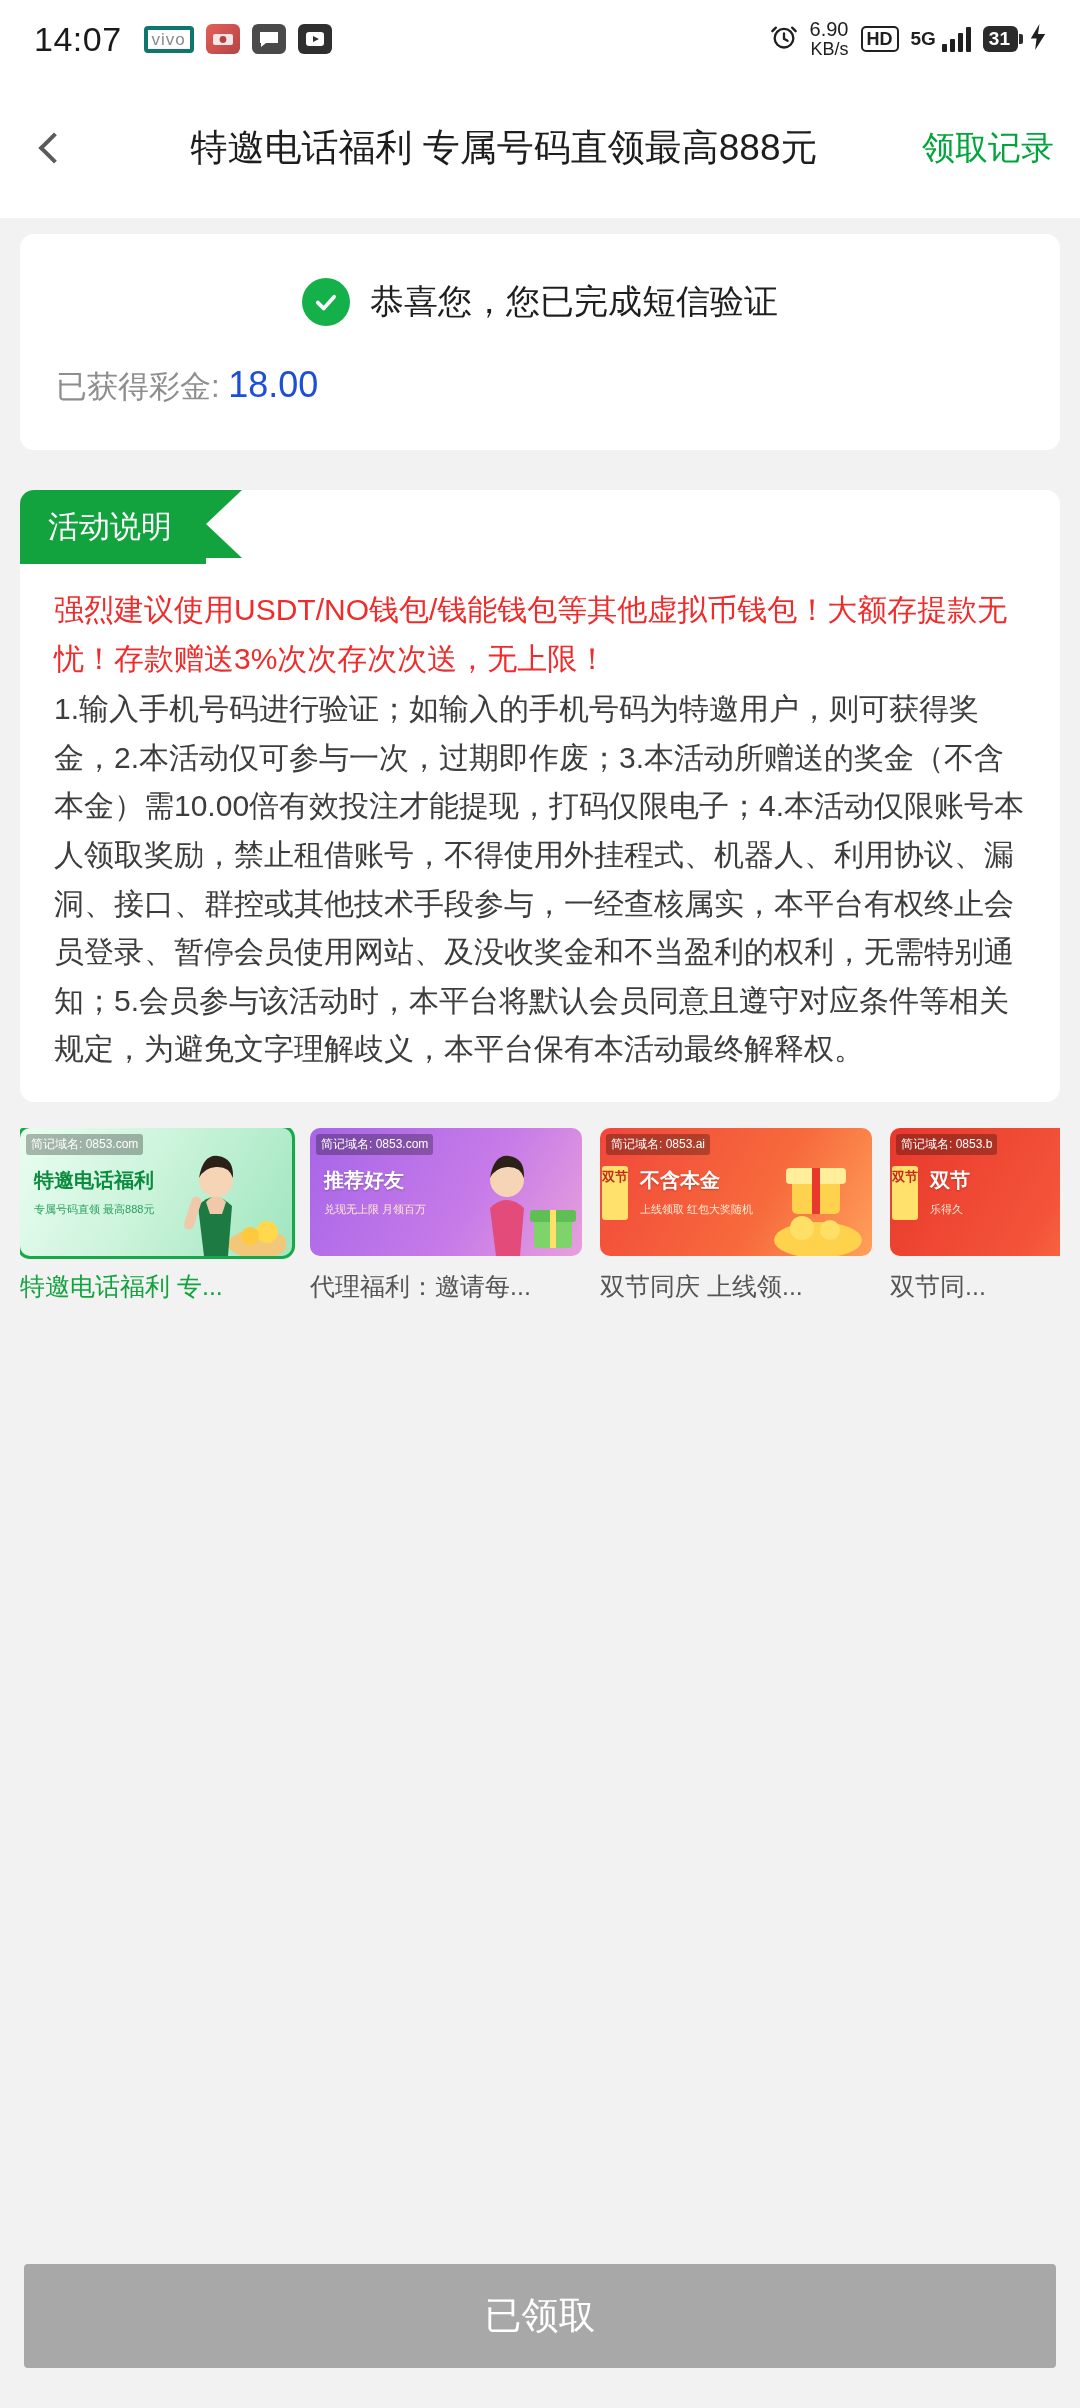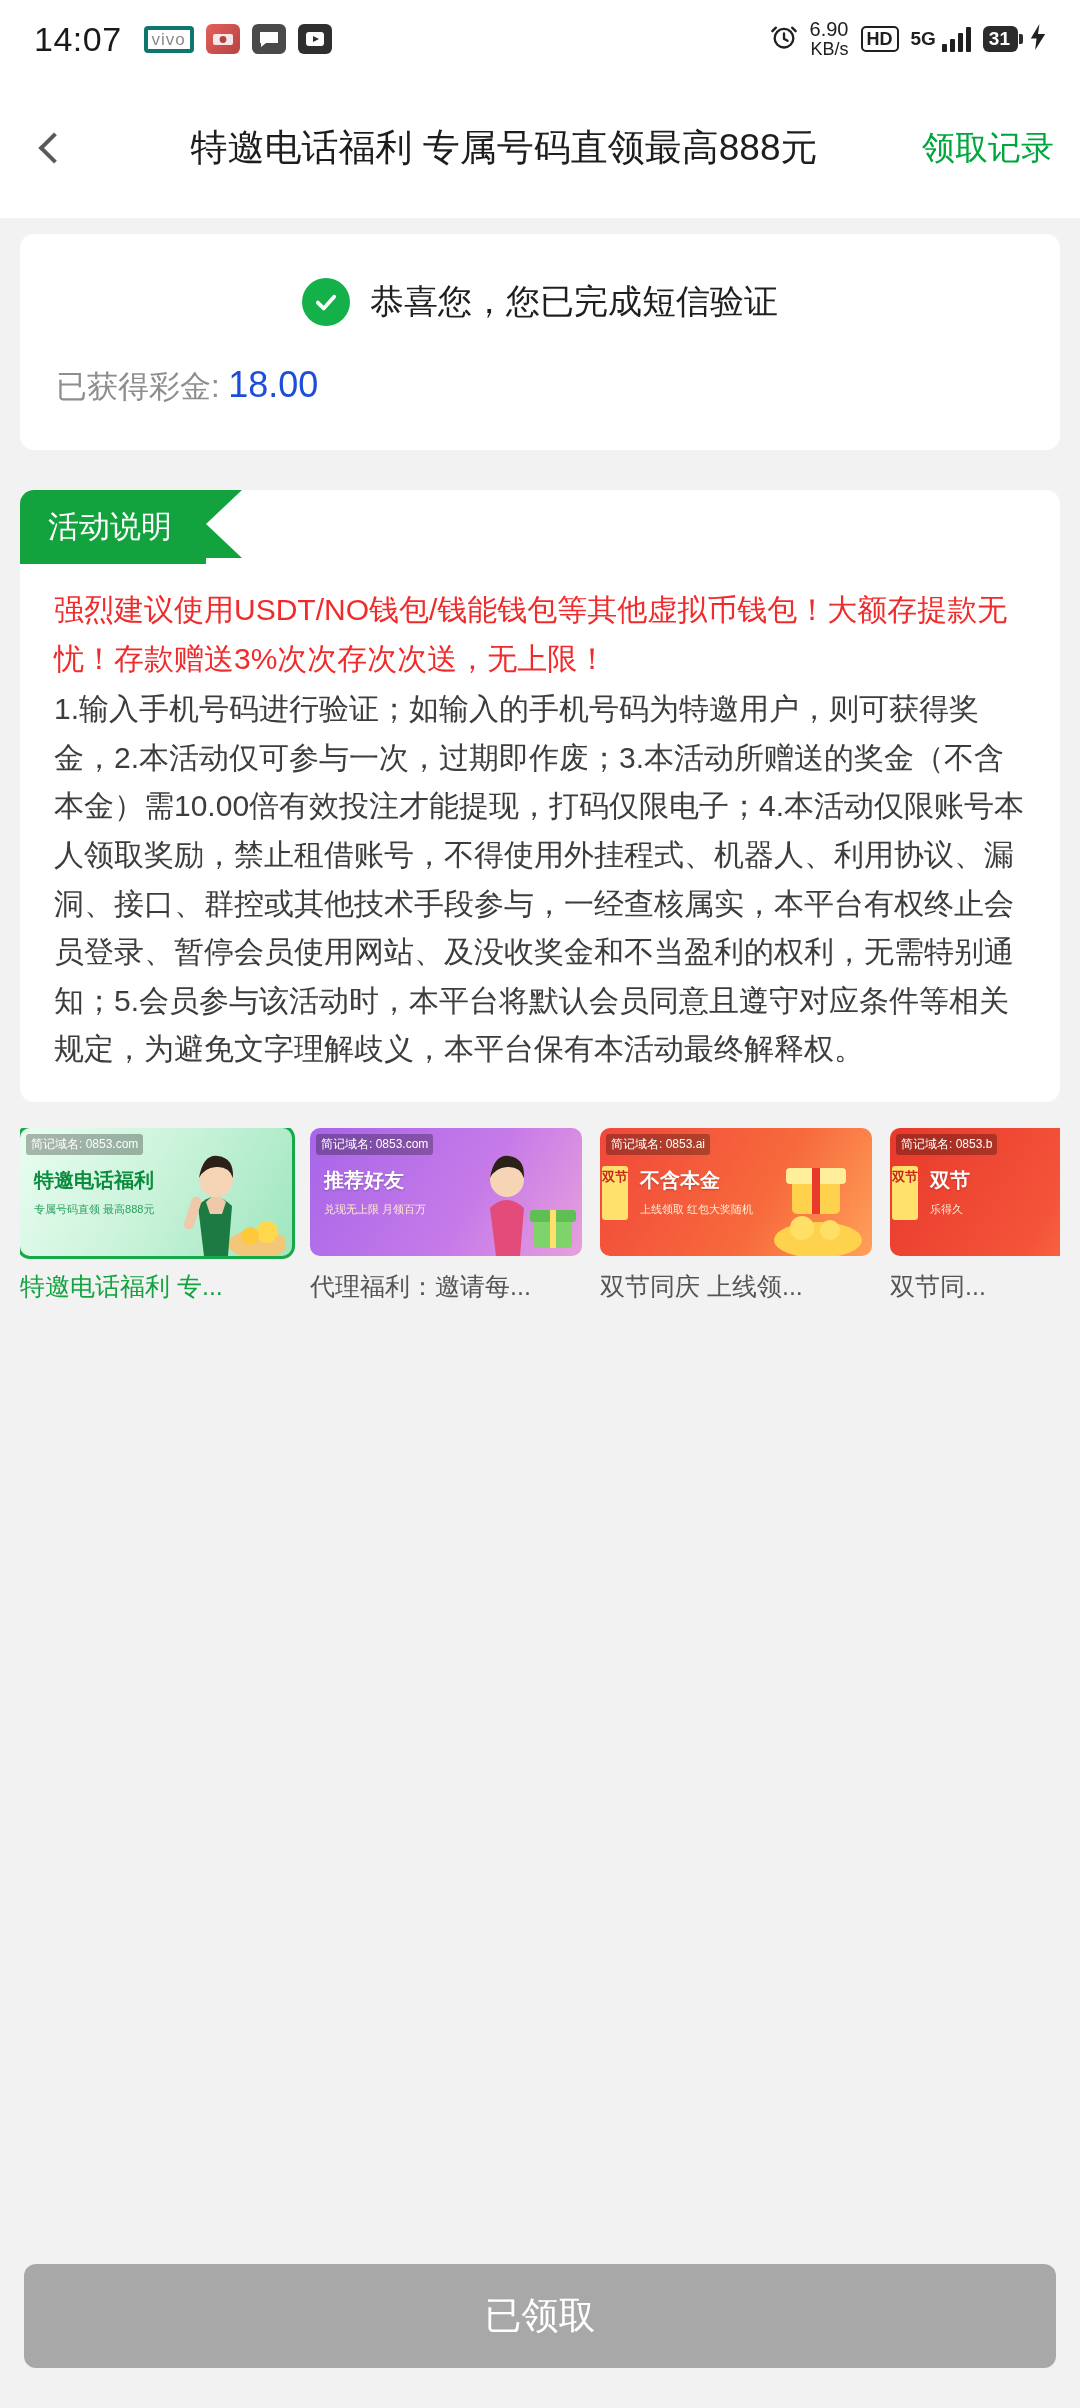--- a/index.html
+++ b/index.html
@@ -303,21 +303,21 @@
 
   
   .bottombar {
     flex-shrink: 0;
     background: #f2f2f2;
     padding: 22px 24px 40px 24px;
   }
   .claim-btn {
     width: 100%;
     height: 104px;
-    border-radius: 12px;
+    border-radius: 4px;
     background: #a8a8a8;
     color: #ffffff;
     font-size: 37px;
     border: none;
     display: flex;
     align-items: center;
     justify-content: center;
     font-family: inherit;
   }
 </style>

